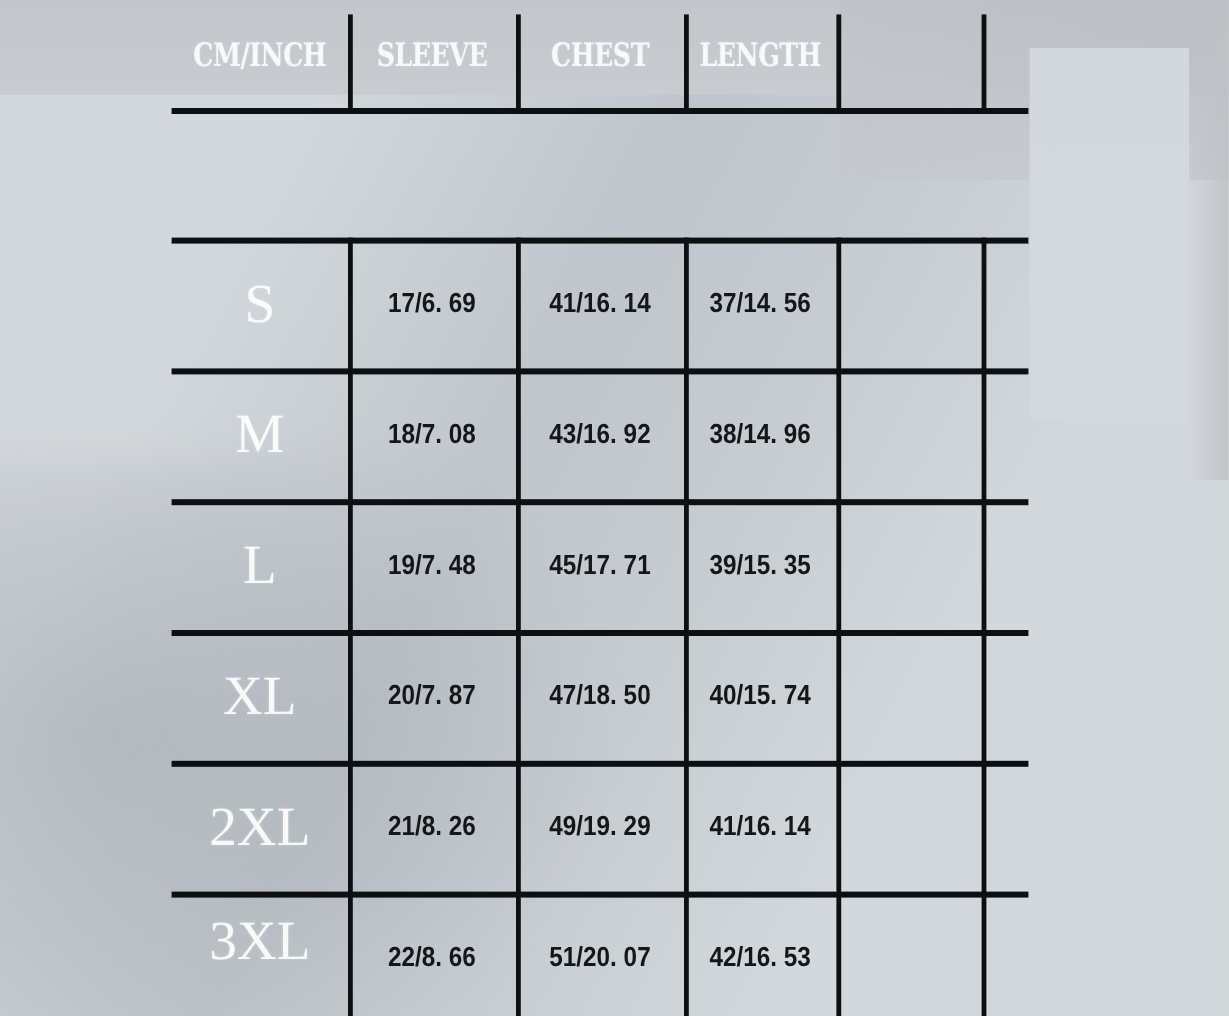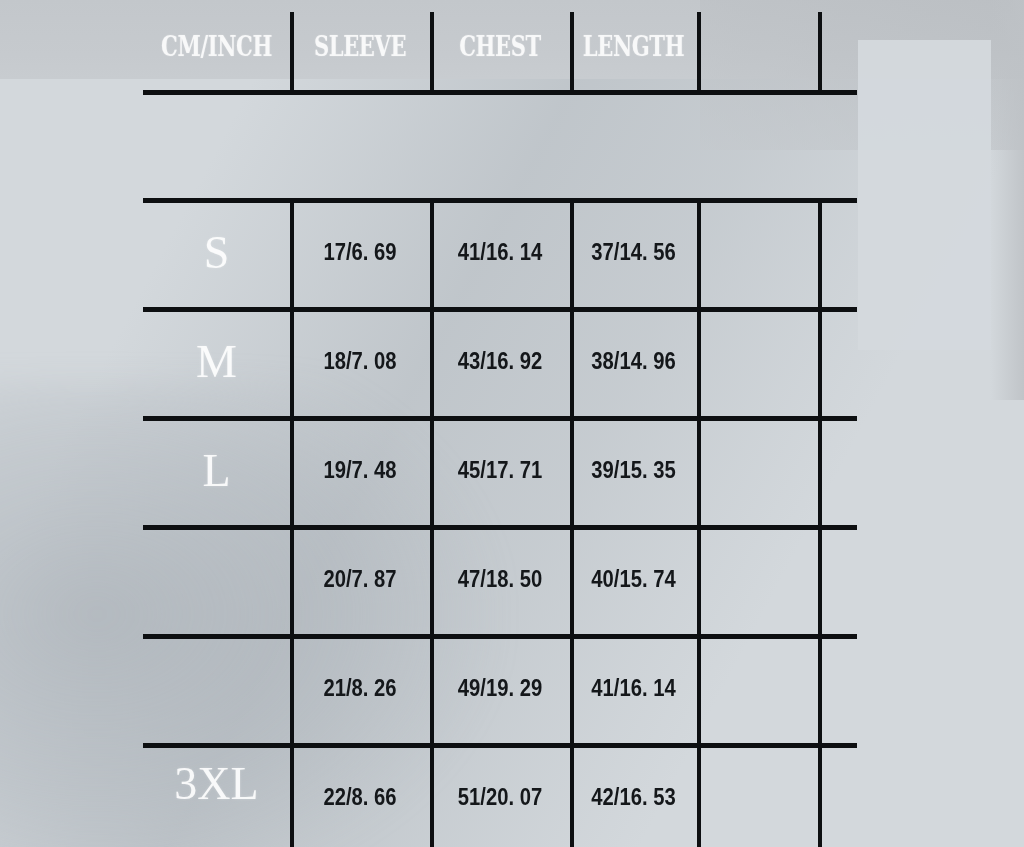--- a/index.html
+++ b/index.html
@@ -194,25 +194,27 @@
       <div class="cell-text value-label" style="left: 430px; width: 140px; top: 295px; height: 109px;">43/16. 92</div>
       <div class="cell-text value-label" style="left: 570px; width: 127px; top: 295px; height: 109px;">38/14. 96</div>
       <div class="cell-text value-label" style="left: 697px; width: 121px; top: 295px; height: 109px;"></div>
       <div class="cell-text value-label" style="left: 818px; width: 39px; top: 295px; height: 109px;"></div>
       <div class="cell-text size-label" style="left: 143px; width: 147px; top: 404px; height: 109px;">L</div>
       <div class="cell-text value-label" style="left: 290px; width: 140px; top: 404px; height: 109px;">19/7. 48</div>
       <div class="cell-text value-label" style="left: 430px; width: 140px; top: 404px; height: 109px;">45/17. 71</div>
       <div class="cell-text value-label" style="left: 570px; width: 127px; top: 404px; height: 109px;">39/15. 35</div>
       <div class="cell-text value-label" style="left: 697px; width: 121px; top: 404px; height: 109px;"></div>
       <div class="cell-text value-label" style="left: 818px; width: 39px; top: 404px; height: 109px;"></div>
+      <div class="cell-text size-label" style="left: 143px; width: 147px; top: 513px; height: 109px;">XL</div>
       <div class="cell-text value-label" style="left: 290px; width: 140px; top: 513px; height: 109px;">20/7. 87</div>
       <div class="cell-text value-label" style="left: 430px; width: 140px; top: 513px; height: 109px;">47/18. 50</div>
       <div class="cell-text value-label" style="left: 570px; width: 127px; top: 513px; height: 109px;">40/15. 74</div>
       <div class="cell-text value-label" style="left: 697px; width: 121px; top: 513px; height: 109px;"></div>
       <div class="cell-text value-label" style="left: 818px; width: 39px; top: 513px; height: 109px;"></div>
+      <div class="cell-text size-label" style="left: 143px; width: 147px; top: 622px; height: 109px;">2XL</div>
       <div class="cell-text value-label" style="left: 290px; width: 140px; top: 622px; height: 109px;">21/8. 26</div>
       <div class="cell-text value-label" style="left: 430px; width: 140px; top: 622px; height: 109px;">49/19. 29</div>
       <div class="cell-text value-label" style="left: 570px; width: 127px; top: 622px; height: 109px;">41/16. 14</div>
       <div class="cell-text value-label" style="left: 697px; width: 121px; top: 622px; height: 109px;"></div>
       <div class="cell-text value-label" style="left: 818px; width: 39px; top: 622px; height: 109px;"></div>
       <div class="cell-text size-label" style="left: 143px; width: 147px; top: 731px; height: 80px;">3XL</div>
       <div class="cell-text value-label" style="left: 290px; width: 140px; top: 731px; height: 109px;">22/8. 66</div>
       <div class="cell-text value-label" style="left: 430px; width: 140px; top: 731px; height: 109px;">51/20. 07</div>
       <div class="cell-text value-label" style="left: 570px; width: 127px; top: 731px; height: 109px;">42/16. 53</div>
       <div class="cell-text value-label" style="left: 697px; width: 121px; top: 731px; height: 109px;"></div>

